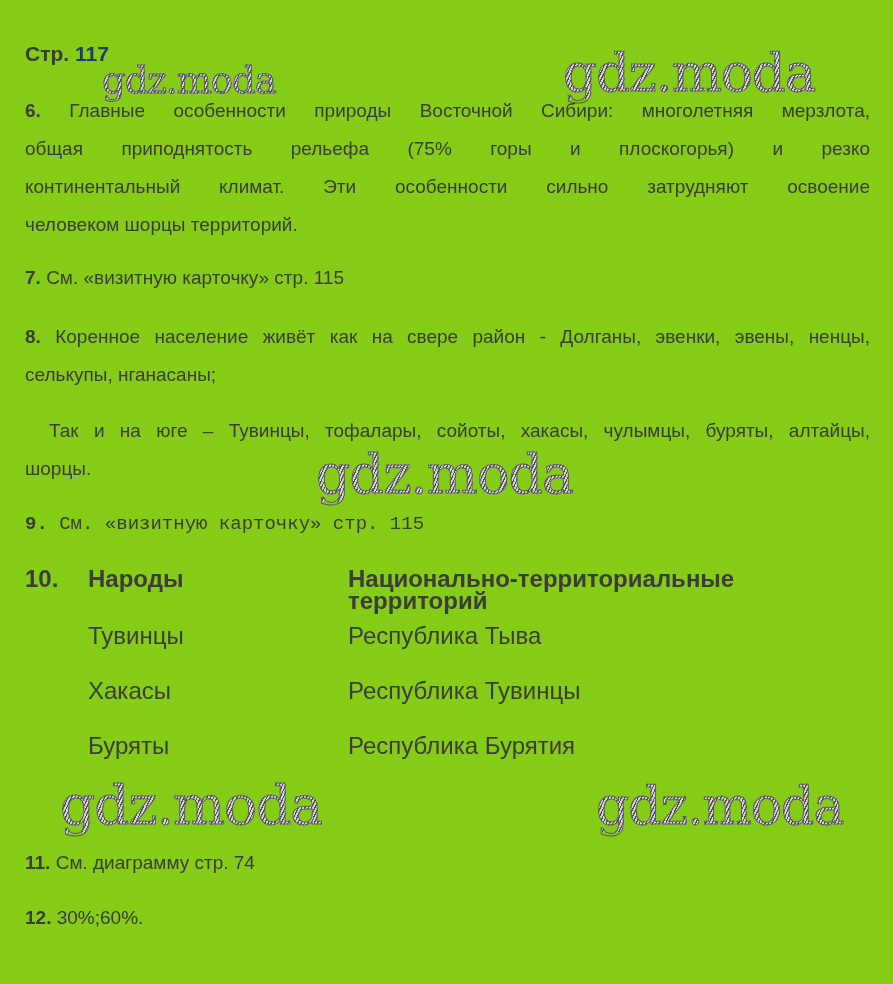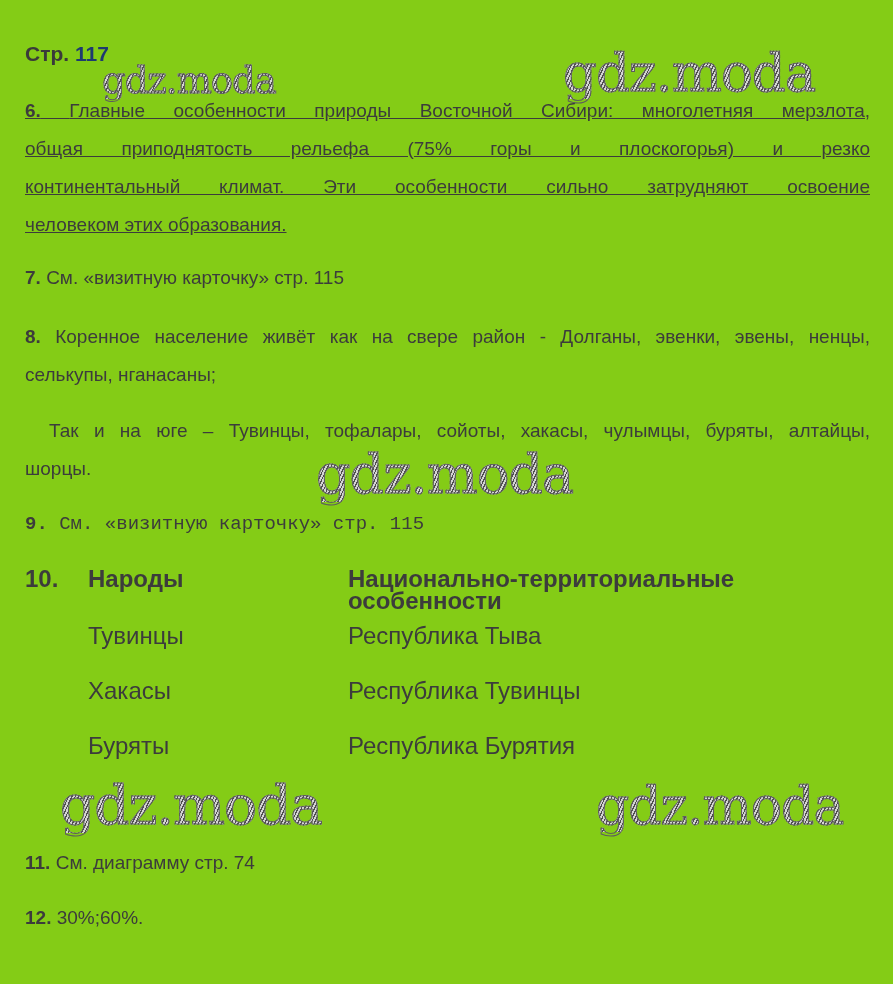--- a/index.html
+++ b/index.html
@@ -55,21 +55,21 @@
     font-size: 19px;
     line-height: 38px;
   }
   .jline {
     text-align: justify;
     text-align-last: justify;
   }
   .indent { text-indent: 24px; }
   .num { font-weight: bold; }
 
-  .p6  { top: 92px; text-decoration: underline; }
+  .p6  { top: 92px; }
   .p7  { top: 259px; }
   .p8  { top: 318px; }
   .p8b { top: 412px; }
   .p9  { top: 505px; font-family: Liberation Mono, monospace; }
   .p11 { top: 844px; }
   .p12 { top: 899px; }
 
   .tbl {
     position: absolute;
     left: 25px;
@@ -100,21 +100,21 @@
   <div class="wm wm4">gdz.moda</div>
   <div class="wm wm5">gdz.moda</div>
 
   <div class="para p6">
     <div class="jline">
       <span class="num">6.</span>
       <span>Главные особенности природы Восточной Сибири: многолетняя мерзлота,</span>
     </div>
     <div class="jline">общая приподнятость рельефа (75% горы и плоскогорья) и резко</div>
     <div class="jline">континентальный климат. Эти особенности сильно затрудняют освоение</div>
-    <div>человеком этих образования.</div>
+    <div>человеком шорцы территорий.</div>
   </div>
 
   <div class="para p7">
     <span class="num">7.</span>
     <span>См. «визитную карточку» стр. 115</span>
   </div>
 
   <div class="para p8">
     <div class="jline">
       <span class="num">8.</span>
@@ -129,21 +129,21 @@
   </div>
 
   <div class="para p9">
     <span class="num">9.</span>
     <span>См. «визитную карточку» стр. 115</span>
   </div>
 
   <div class="tbl">
     <div class="hdr">10.</div>
     <div class="hdr">Народы</div>
-    <div class="hdr">Национально-территориальные особенности</div>
+    <div class="hdr">Национально-территориальные территорий</div>
 
     <div></div>
     <div>Тувинцы</div>
     <div>Республика Тыва</div>
 
     <div></div>
     <div>Хакасы</div>
     <div>Республика Тувинцы</div>
 
     <div></div>

